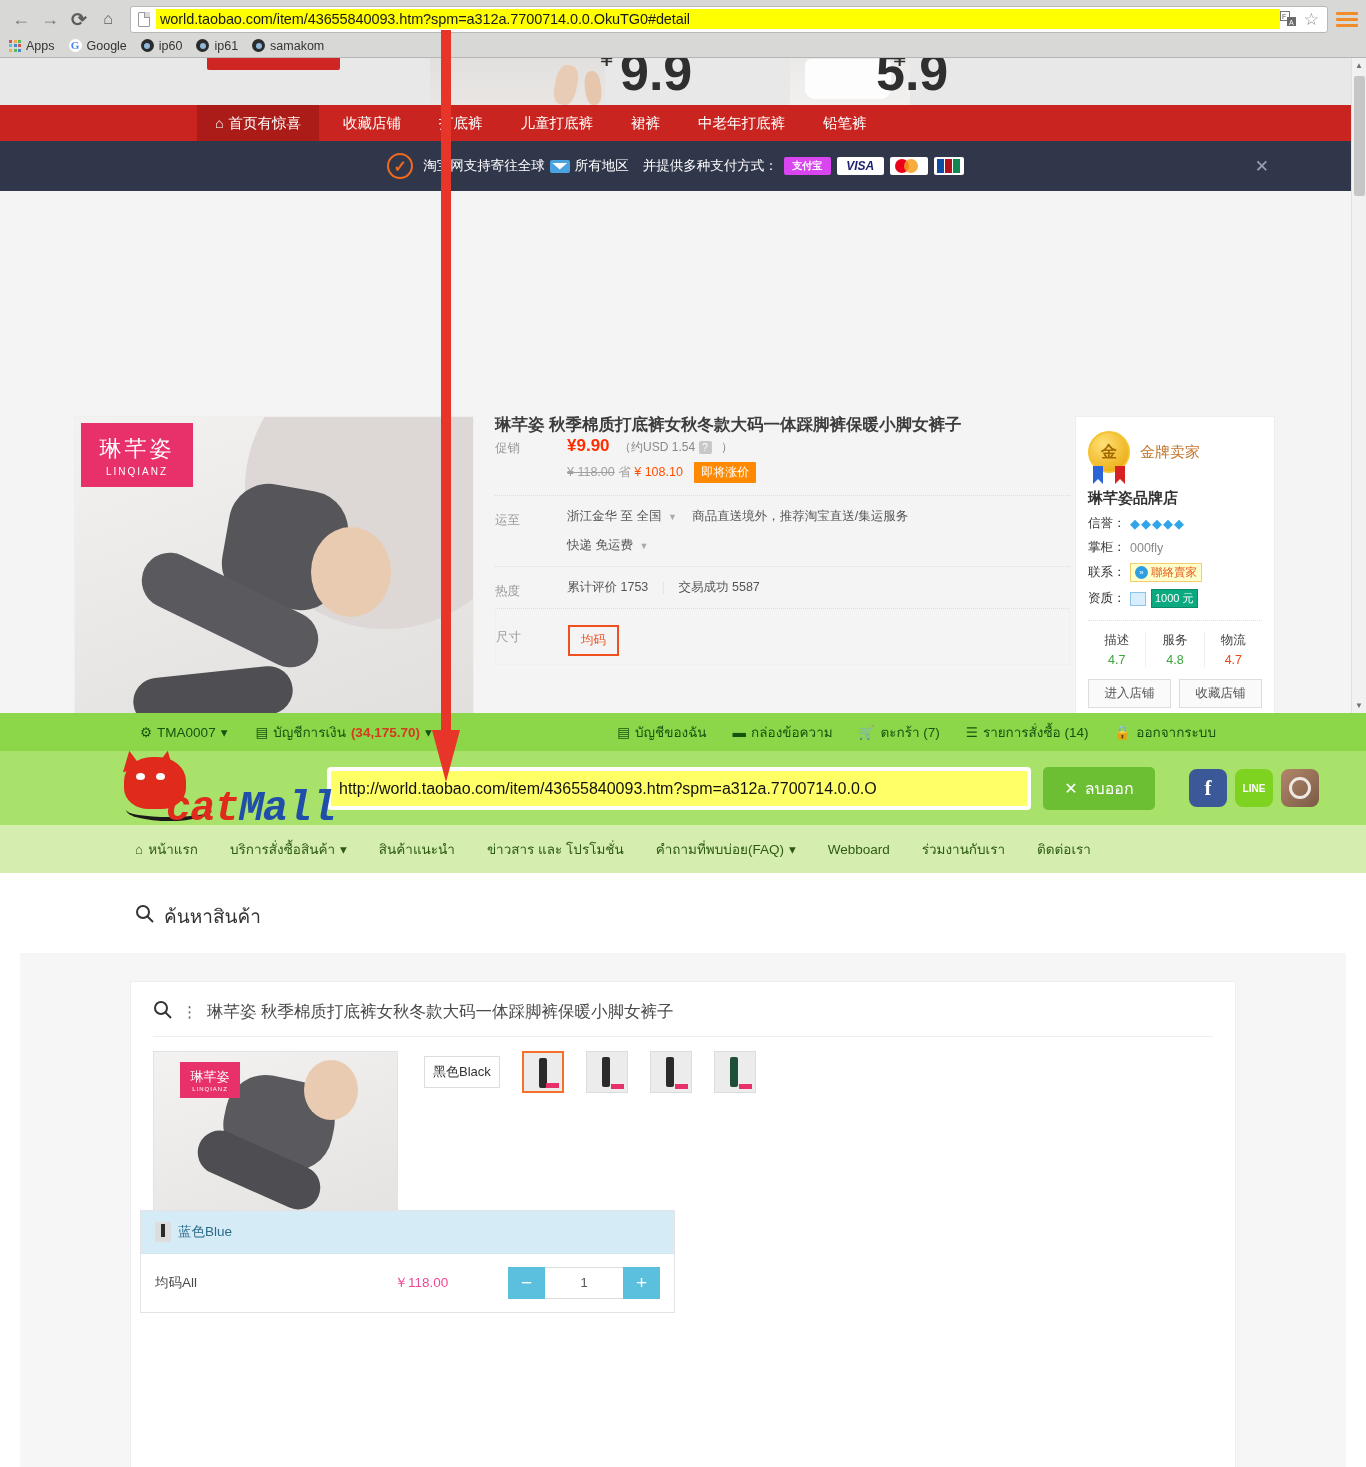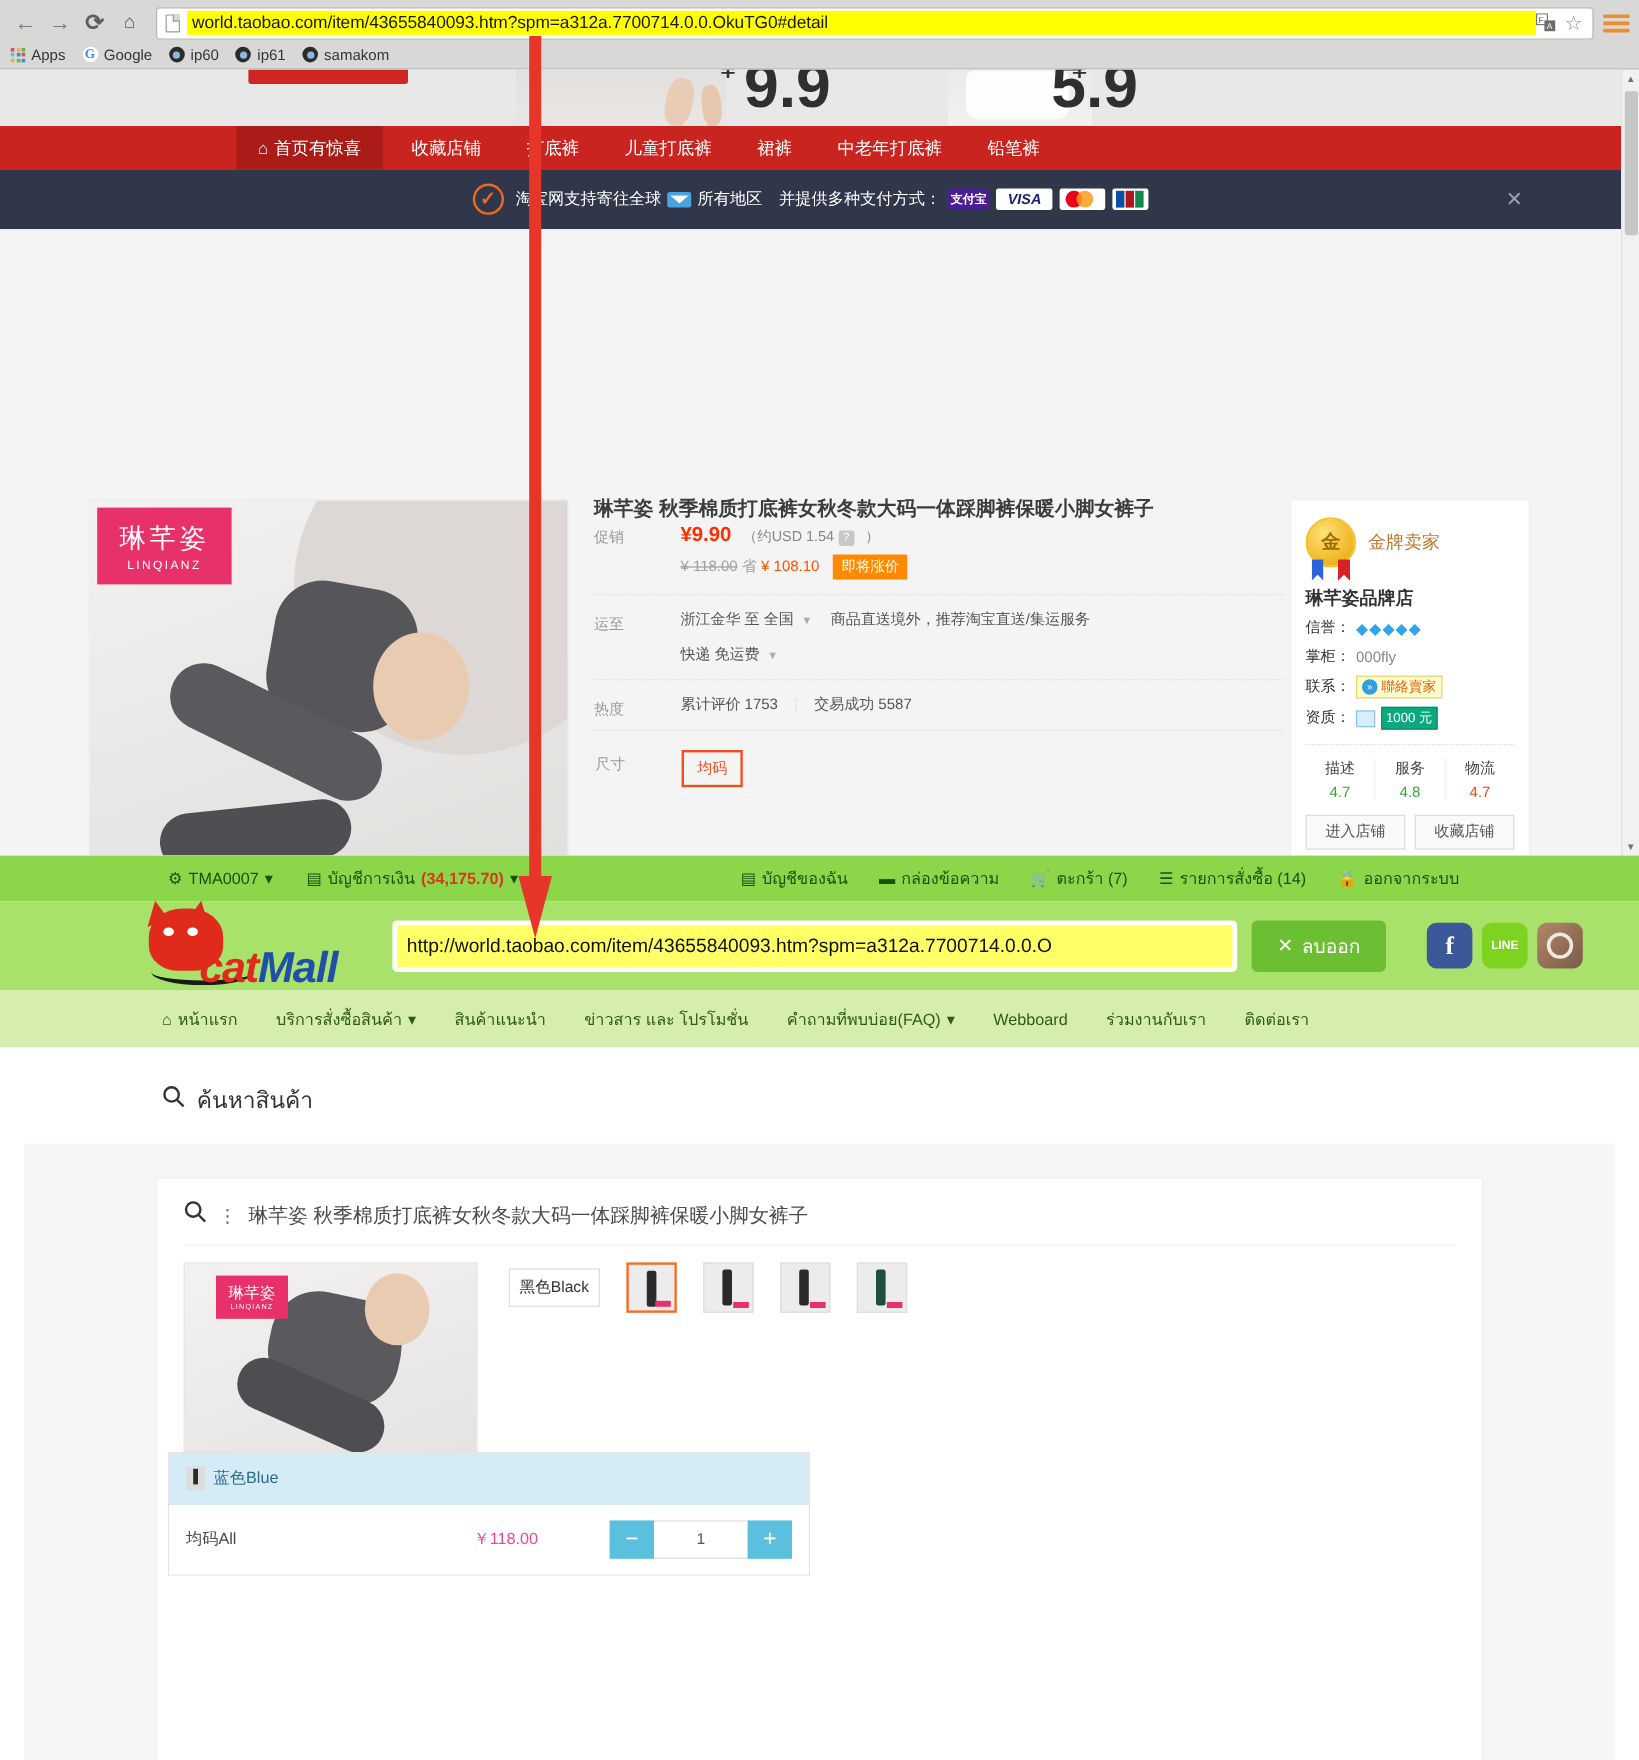--- a/index.html
+++ b/index.html
@@ -62,21 +62,21 @@
   .tb-catnav .cn { color:#fff; font-size:14.5px; margin-right:38px; cursor:pointer; }
   .tb-catnav .cn.first { background:#ab1c18; height:36px; display:flex; align-items:center; padding:0 18px; margin-right:24px; margin-left:-10px; }
   .tb-catnav .home-i { font-size:14px; margin-right:5px; }
 
   .tb-payrow { height:50px; background:#31374a; display:flex; align-items:center; justify-content:center; position:relative; }
   .tb-payrow .chk { width:26px; height:26px; border:2px solid #f06a1e; border-radius:50%; color:#f06a1e; font-size:16px; display:flex; align-items:center; justify-content:center; margin-right:10px; font-weight:bold; }
   .tb-payrow .t { color:#fff; font-size:13.5px; }
   .tb-payrow .flagbox { display:inline-block; width:20px; height:13px; background:#4aa3df; margin:0 5px; vertical-align:middle; border-radius:2px; position:relative; }
   .tb-payrow .flagbox:after{content:"";position:absolute;left:2px;top:3px;width:16px;height:7px;background:#fff;clip-path:polygon(0 0,50% 100%,100% 0);}
   .paylogo { height:18px; margin-left:6px; border-radius:2px; font-size:10px; display:inline-flex; align-items:center; justify-content:center; font-weight:bold; }
-  .pay-ali { width:34px; background:#4c1d95; color:#fff; }
+  .pay-ali { width:47px; background:#d946ef; color:#fff; }
   .pay-visa { width:47px; background:#fff; color:#1a1f71; font-style:italic; font-size:12px; }
   .pay-mc { width:38px; background:#fff; position:relative; }
   .pay-mc:before,.pay-mc:after{content:"";position:absolute;top:2px;width:14px;height:14px;border-radius:50%;}
   .pay-mc:before{left:5px;background:#eb001b;} .pay-mc:after{left:14px;background:#f79e1b;opacity:.85;}
   .pay-jcb { width:30px; background:#fff; position:relative; overflow:hidden; }
   .pay-jcb i{position:absolute;top:2px;width:7px;height:14px;}
   .pay-jcb i:nth-child(1){left:3px;background:#0b4ea2;}
   .pay-jcb i:nth-child(2){left:11px;background:#b3131b;}
   .pay-jcb i:nth-child(3){left:19px;background:#12874f;}
   .tb-payrow .close-x { position:absolute; right:82px; color:#9aa0b0; font-size:17px; cursor:pointer; }
@@ -149,21 +149,21 @@
   .cm-link { display:flex; align-items:center; gap:5px; cursor:pointer; }
   .money { color:#d43b1e; font-weight:bold; }
   .cm-mid { height:74px; background:#a9e26a; display:flex; align-items:center; }
   .cm-logo { width:175px; height:74px; margin-left:110px; position:relative; }
   .cat-body { position:absolute; left:14px; top:6px; width:62px; height:52px; background:#e02a1b; border-radius:46% 46% 40% 40%; }
   .cat-ear-l{position:absolute;left:10px;top:0;width:0;height:0;border-left:12px solid transparent;border-right:7px solid transparent;border-bottom:19px solid #e02a1b;transform:rotate(-16deg);}
   .cat-ear-r{position:absolute;left:48px;top:0;width:0;height:0;border-left:7px solid transparent;border-right:12px solid transparent;border-bottom:19px solid #e02a1b;transform:rotate(16deg);}
   .cat-eye{position:absolute;top:22px;width:9px;height:7px;background:#fff;border-radius:50%;}
   .cat-eye.l{left:26px;} .cat-eye.r{left:46px;}
   .cat-tail{position:absolute;left:16px;bottom:4px;width:86px;height:22px;border-bottom:4px solid #1a1a1a;border-radius:0 0 60% 60%;}
-  .cm-word { position:absolute; left:56px; top:34px; font-size:36px; font-weight:bold; font-style:italic; letter-spacing:-1px; }
+  .cm-word { position:absolute; left:56px; top:34px; font-size:42px; font-weight:bold; font-style:italic; letter-spacing:-1px;font-family:Liberation Mono, monospace; }
   .cm-word .c { color:#e02a1b; }
   .cm-word .m { color:#1f4fa8; }
   .cm-urlbox { width:704px; height:43px; background:#fff; border-radius:4px; margin-left:42px; display:flex; align-items:center; padding:4px; }
   .cm-urlbox .field { flex:1; background:#ffff66; height:35px; line-height:35px; padding:0 8px; font-size:16px; color:#111; white-space:nowrap; overflow:hidden; }
   .cm-del { margin-left:12px; height:43px; width:112px; background:#6cbf33; color:#fff; font-size:16px; display:flex; align-items:center; justify-content:center; gap:7px; border-radius:5px; cursor:pointer; }
   .cm-socials { display:flex; gap:8px; margin-left:34px; }
   .soc { width:38px; height:38px; border-radius:8px; display:flex; align-items:center; justify-content:center; color:#fff; font-weight:bold; font-size:21px; }
   .soc.fb { background:#3b5998; font-family:"Liberation Serif",serif; }
   .soc.line { background:#7ed321; font-size:10px; position:relative; }
   .soc.line:after{content:"";position:absolute;bottom:4px;left:10px;border-left:5px solid transparent;border-right:5px solid transparent;border-top:7px solid #7ed321;}

